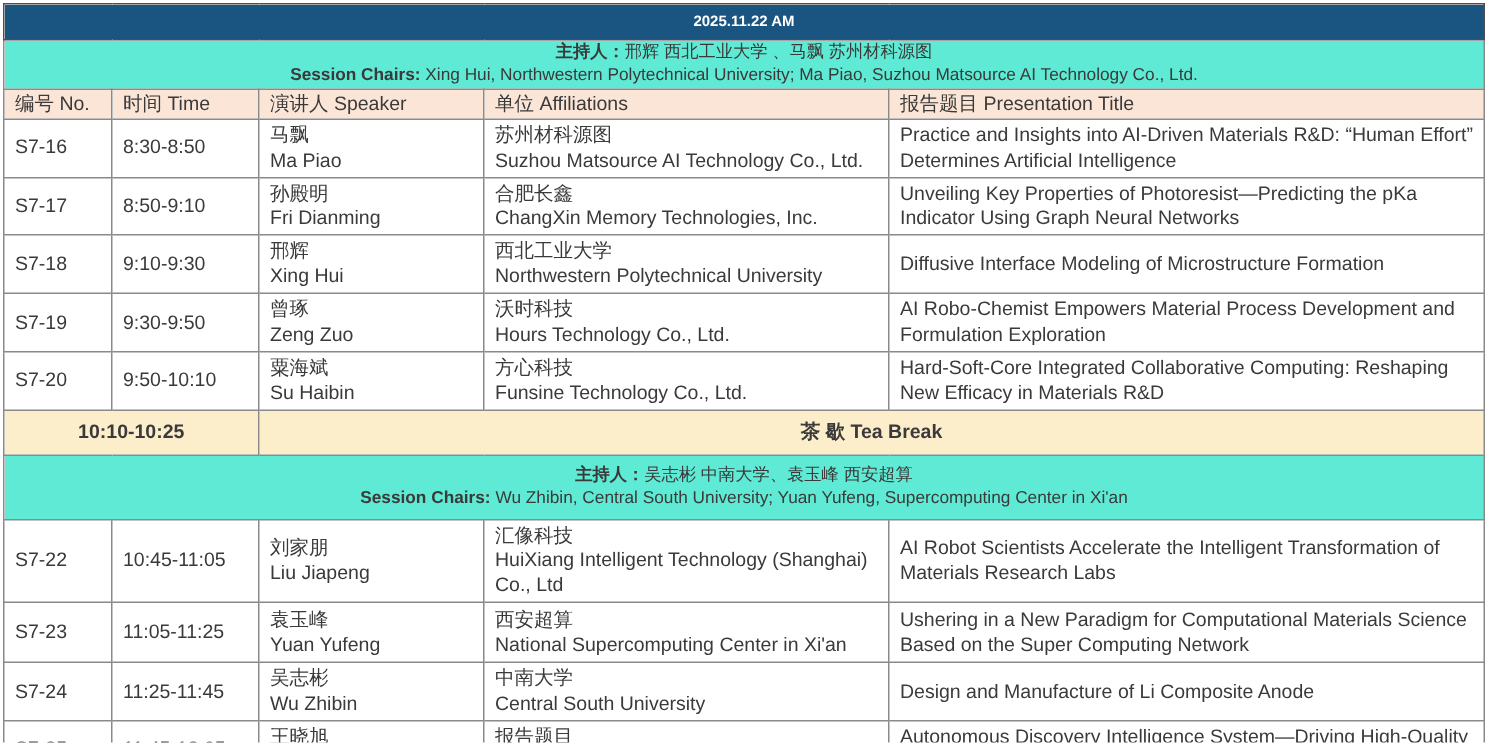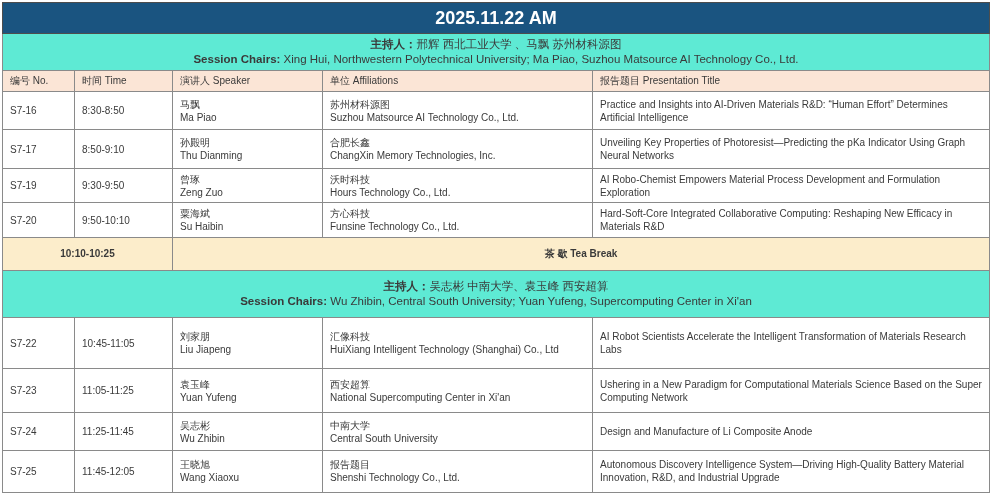--- a/index.html
+++ b/index.html
@@ -1,22 +1,22 @@
 <!DOCTYPE html>
 <html><head>
 <meta charset="utf-8">
 <style>
   html,body{margin:0;padding:0;background:#ffffff;
     font-family:"Liberation Sans","DejaVu Sans",sans-serif;color:#3a3a3a;}
   .wrap{width:992px;height:495px;box-sizing:border-box;padding:2px;}
   table{width:100%;height:100%;border-collapse:collapse;table-layout:fixed;}
-  td{border:1px solid #8a8a8a;padding:2px 7px;font-size:10px;line-height:1.3;
+  td{border:1px solid #8a8a8a;padding:2px 7px;font-size:13px;line-height:1.3;
      vertical-align:middle;box-sizing:border-box;overflow:hidden;}
   
-  .title-bar td{background:#1a5480;color:#ffffff;font-weight:bold;font-size:18px;
+  .title-bar td{background:#1a5480;color:#ffffff;font-weight:bold;font-size:10px;
      text-align:center;height:24px;border-color:#4d4d4d;}
   
   .chairs td{background:#5eead4;text-align:center;font-size:11.5px;}
   .chairs-1 td{height:30px;padding:1px 6px;}
   .chairs-2 td{height:42px;padding:6px;margin-top:24px;}
   .b{font-weight:bold;}
   
   .colhdr td{background:#fbe5d6;height:19px;padding:1px 7px;}
   
   .c{text-align:left;}
@@ -70,27 +70,40 @@
             <div>苏州材科源图</div>
             <div>Suzhou Matsource AI Technology Co., Ltd.</div>
           </td>
     <td>Practice and Insights into AI-Driven Materials R&amp;D: “Human Effort” Determines Artificial Intelligence</td>
   </tr>
   <tr class="h35">
     <td class="c">S7-17</td>
     <td class="c">8:50-9:10</td>
     <td class="two-line">
             <div>孙殿明</div>
-            <div>Thu Dianming</div>
+            <div>Fri Dianming</div>
           </td>
     <td class="two-line">
             <div>合肥长鑫</div>
             <div>ChangXin Memory Technologies, Inc.</div>
           </td>
     <td>Unveiling Key Properties of Photoresist—Predicting the pKa Indicator Using Graph Neural Networks</td>
+  </tr>
+  <tr class="h35">
+    <td class="c">S7-18</td>
+    <td class="c">9:10-9:30</td>
+    <td class="two-line">
+            <div>邢辉</div>
+            <div>Xing Hui</div>
+          </td>
+    <td class="two-line">
+            <div>西北工业大学</div>
+            <div>Northwestern Polytechnical University</div>
+          </td>
+    <td>Diffusive Interface Modeling of Microstructure Formation</td>
   </tr>
   <tr class="h31">
     <td class="c">S7-19</td>
     <td class="c">9:30-9:50</td>
     <td class="two-line">
             <div>曾琢</div>
             <div>Zeng Zuo</div>
           </td>
     <td class="two-line">
             <div>沃时科技</div>

